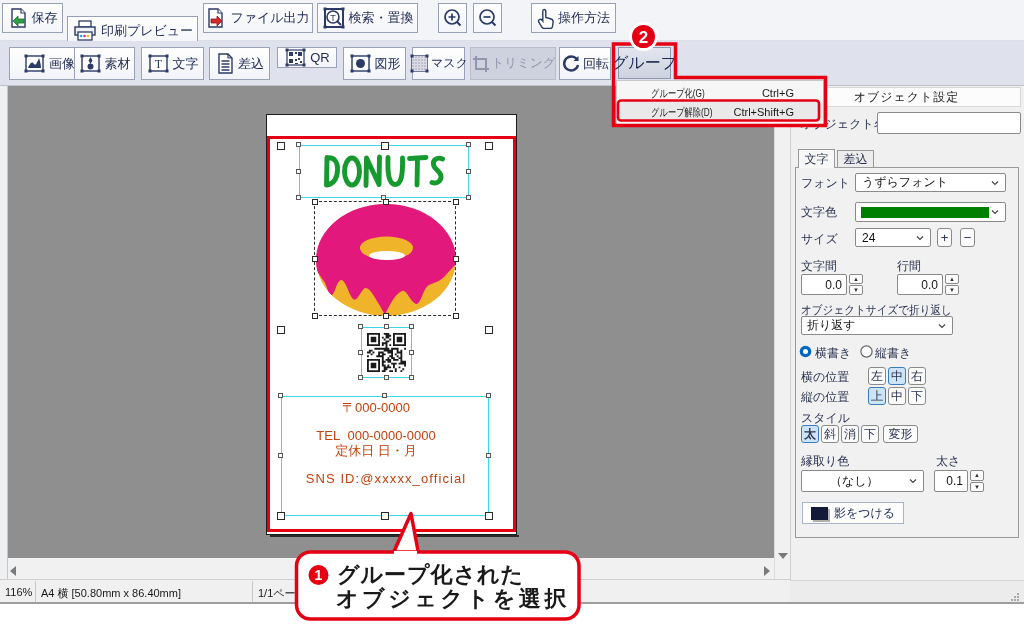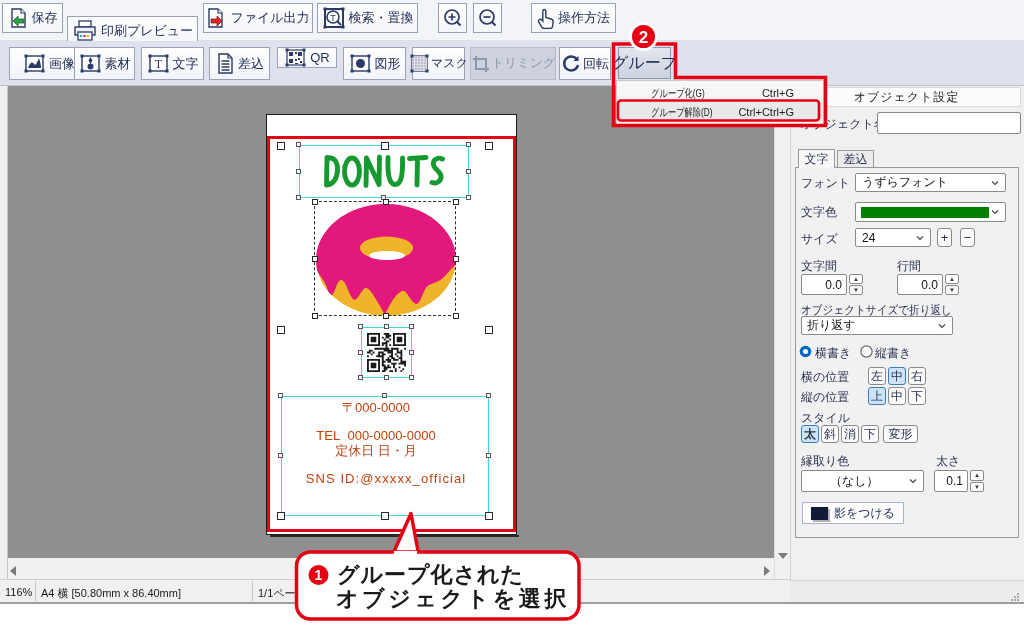--- a/index.html
+++ b/index.html
@@ -347,21 +347,21 @@
   </div>
 <div class="abs" style="left:802px;top:502px;width:102px;height:22px;background:#fdfdfd;border:1px solid #a8b4cc;display:flex;align-items:center;gap:6px;font-size:12px;color:#1e2a52"><span style="margin-left:8px;width:17px;height:13px;background:#131a38;box-shadow:2px 2px 0 #b0b0b0"></span>影をつける</div>
 
 <div class="abs" style="left:616px;top:80px;width:208px;height:45px;background:#f6f6f6;border:1px solid #c8c8c8;z-index:40;padding-top:2px">
 <div class="menu-item" style="position:relative">
       <span style="position:absolute;left:34px;transform-origin:left center;transform:translateY(-50%) scaleX(0.75)">グループ化(G)</span>
       <span style="position:absolute;right:29px">Ctrl+G</span>
     </div>
 <div class="menu-item" style="position:relative;background:#e9e9e9">
       <span style="position:absolute;left:34px;transform-origin:left center;transform:translateY(-50%) scaleX(0.75)">グループ解除(D)</span>
-      <span style="position:absolute;right:29px">Ctrl+Ctrl+G</span>
+      <span style="position:absolute;right:29px">Ctrl+Shift+G</span>
     </div>
 </div>
 
 <svg class="abs" style="left:0;top:0;z-index:50" width="1024" height="627" viewBox="0 0 1024 627">
 <path d="M613.5,44 L675.5,44 L675.5,77.5 L825.5,77.5 L825.5,125.5 L613.5,125.5 Z" fill="none" stroke="#e60013" stroke-width="3.5"></path>
 <rect x="618" y="100.5" width="201" height="20" rx="3" fill="none" stroke="#e60013" stroke-width="2.6"></rect>
 <circle cx="643.5" cy="36.5" r="13" fill="none" stroke="#fff" stroke-width="3"></circle>
 <circle cx="643.5" cy="36.5" r="11.5" fill="#e60013"></circle>
 <text x="643.5" y="42.5" text-anchor="middle" font-size="17" font-weight="bold" fill="#fff" font-family="Liberation Sans">2</text>
 <path d="M392,556 L411,513.5 L419,556" fill="#fff" stroke="#e60013" stroke-width="3.5" stroke-linejoin="round"></path>

